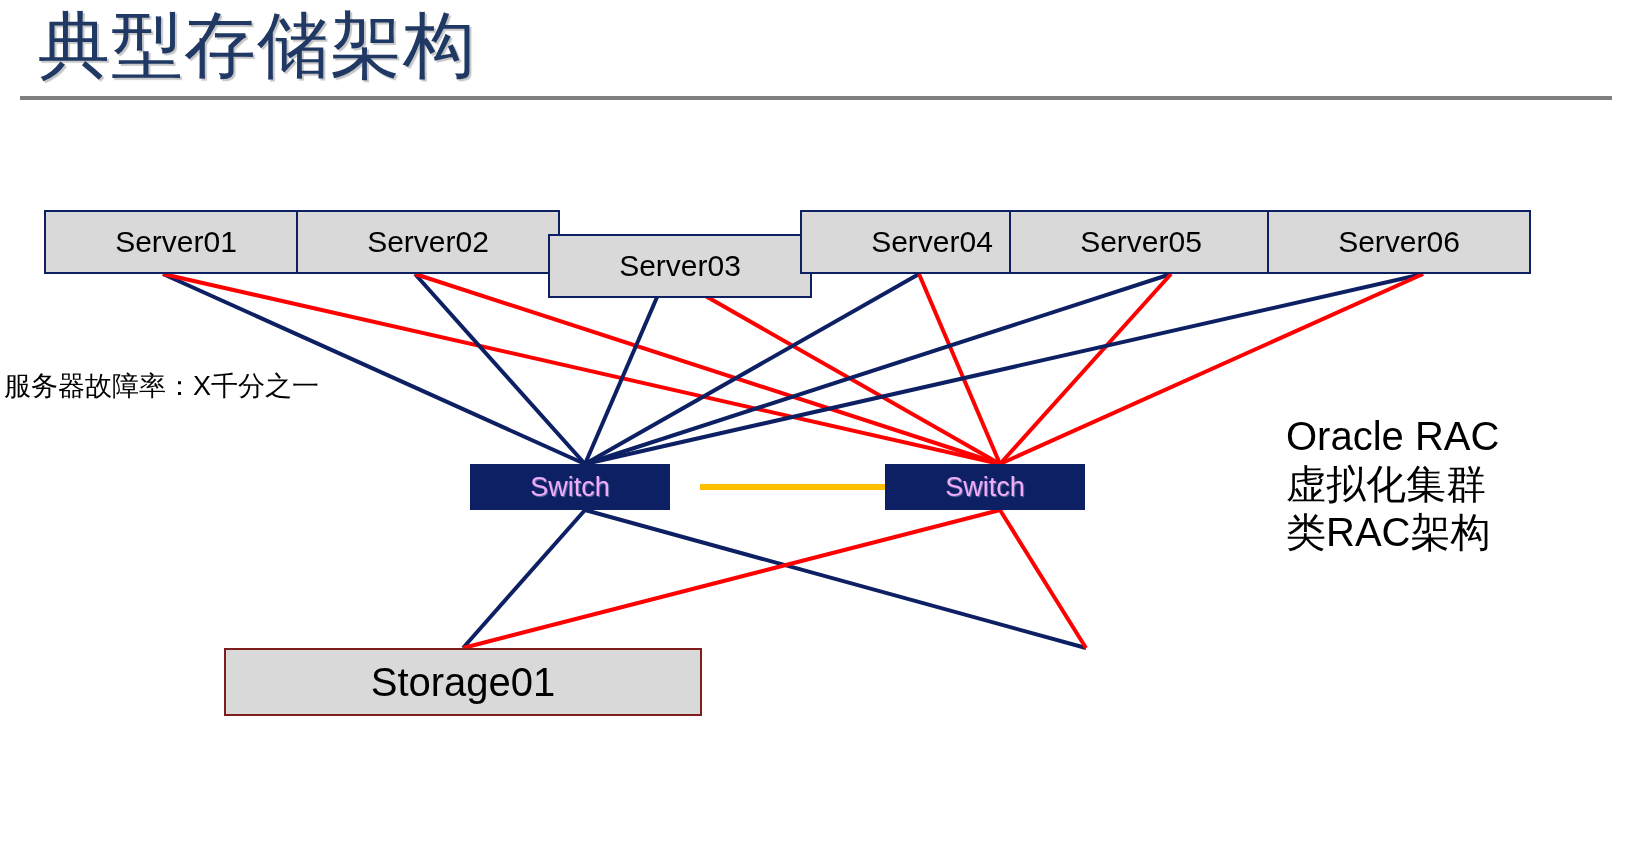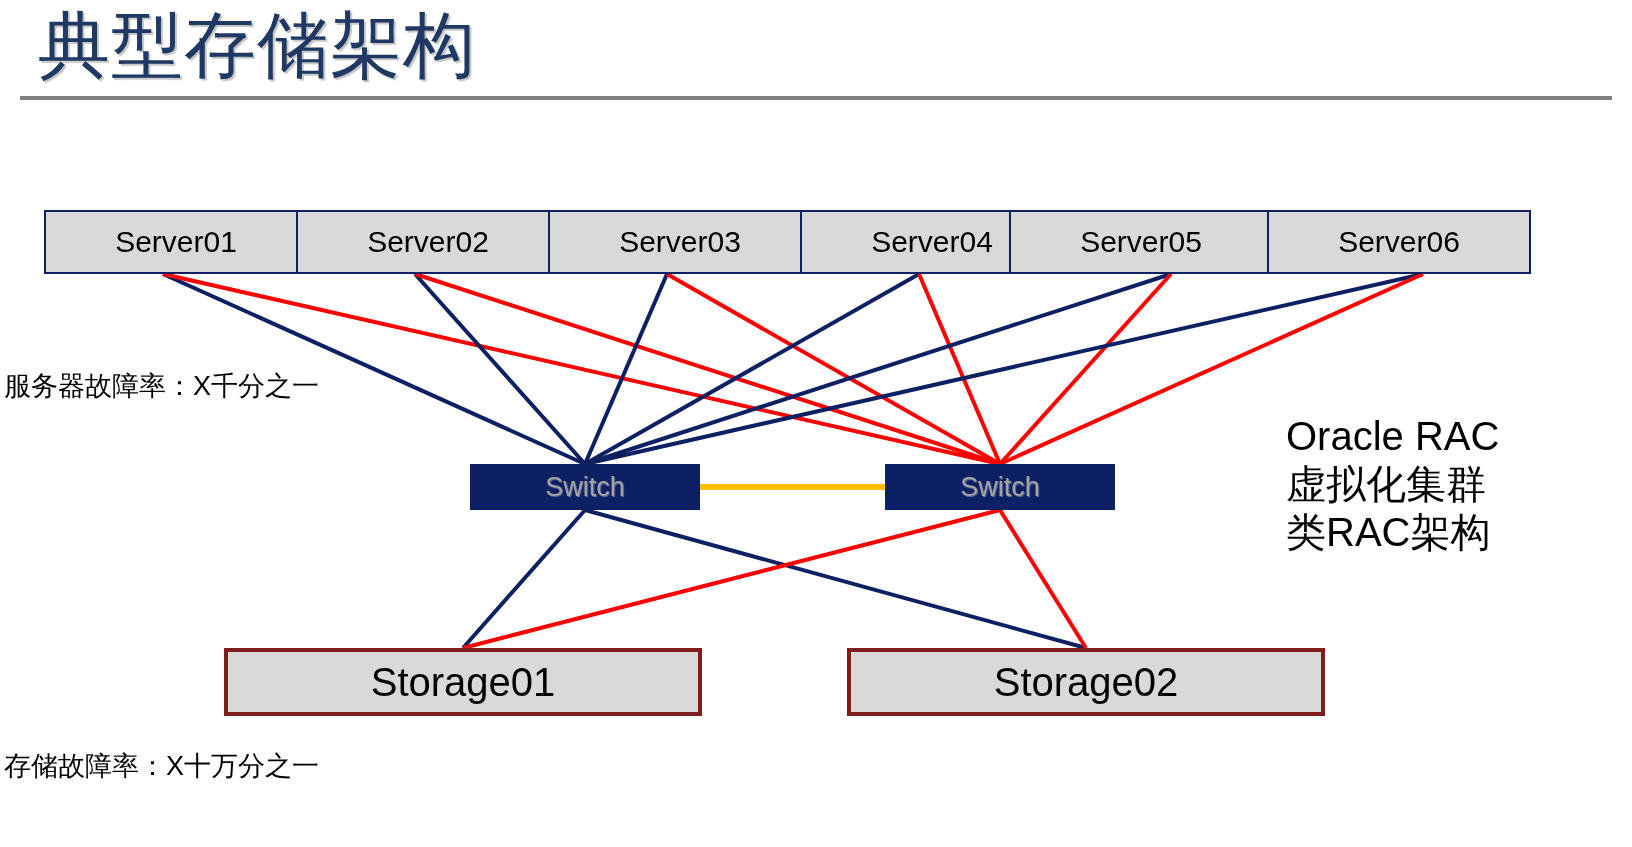--- a/index.html
+++ b/index.html
@@ -58,33 +58,33 @@
   .server-box {
     width: 264px;
     height: 64px;
     background: #d9d9d9;
     border: 2px solid #0d2063;
     font-size: 30px;
     color: #000000;
     top: 210px;
   }
   .switch-box {
-    width: 230px;
+    width: 200px;
     height: 46px;
     background: #0d2063;
     border: none;
     font-size: 27px;
-    color: #a3a3a3;
+    color: #f0abfc;
     top: 464px;
     text-shadow: 1px 1px 1px rgba(255,255,255,0.35);
   }
   .storage-box {
     height: 68px;
     background: #d9d9d9;
-    border: 4px solid #7f1d1d;
+    border: 2px solid #7f1d1d;
     font-size: 40px;
     color: #000000;
     top: 648px;
   }
   
   .annotation {
     position: absolute;
     font-size: 27px;
     color: #000000;
     white-space: nowrap;
@@ -131,21 +131,21 @@
         <line x1="700" y1="487" x2="885" y2="487" stroke="#ffc000" stroke-width="6" stroke-linecap="butt"></line>
       </g>
   </svg>
 
   <div class="node server-box" style="left:44px;">
     <span>Server01</span>
   </div>
   <div class="node server-box" style="left:296px;text-align:center;">
     <span>Server02</span>
   </div>
-  <div class="node server-box" style="left:548px;">
+  <div class="node server-box" style="left:548px;margin-top:24px;">
     <span>Server03</span>
   </div>
   <div class="node server-box" style="left:800px;">
     <span>Server04</span>
   </div>
   <div class="node server-box" style="left:1009px;">
     <span>Server05</span>
   </div>
   <div class="node server-box" style="left:1267px;">
     <span>Server06</span>
@@ -154,27 +154,23 @@
   <div class="node switch-box" style="left:470px;">
     <span>Switch</span>
   </div>
   <div class="node switch-box" style="left:885px;">
     <span>Switch</span>
   </div>
 
   <div class="node storage-box" style="left:224px; width:478px;">
     <span>Storage01</span>
   </div>
-  <div class="node storage-box" style="left:847px; width:478px;">
-    <span>Storage02</span>
-  </div>
 
   <div class="annotation" id="note-server-failure">服务器故障率：X千分之一</div>
 
-  <div class="annotation" id="note-storage-failure">存储故障率：X十万分之一</div>
 
   <div id="cluster-note">
     <div>Oracle RAC</div>
     <div>虚拟化集群</div>
     <div>类RAC架构</div>
   </div>
 
 </div>
 
 </body></html>

